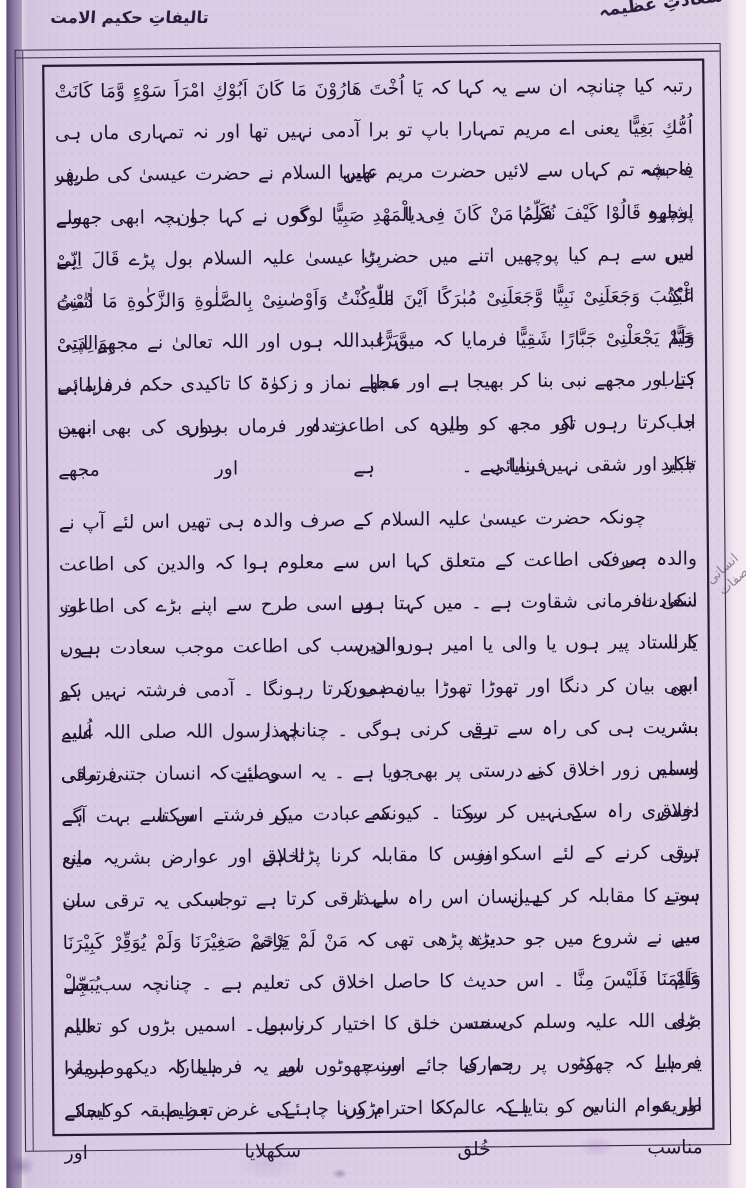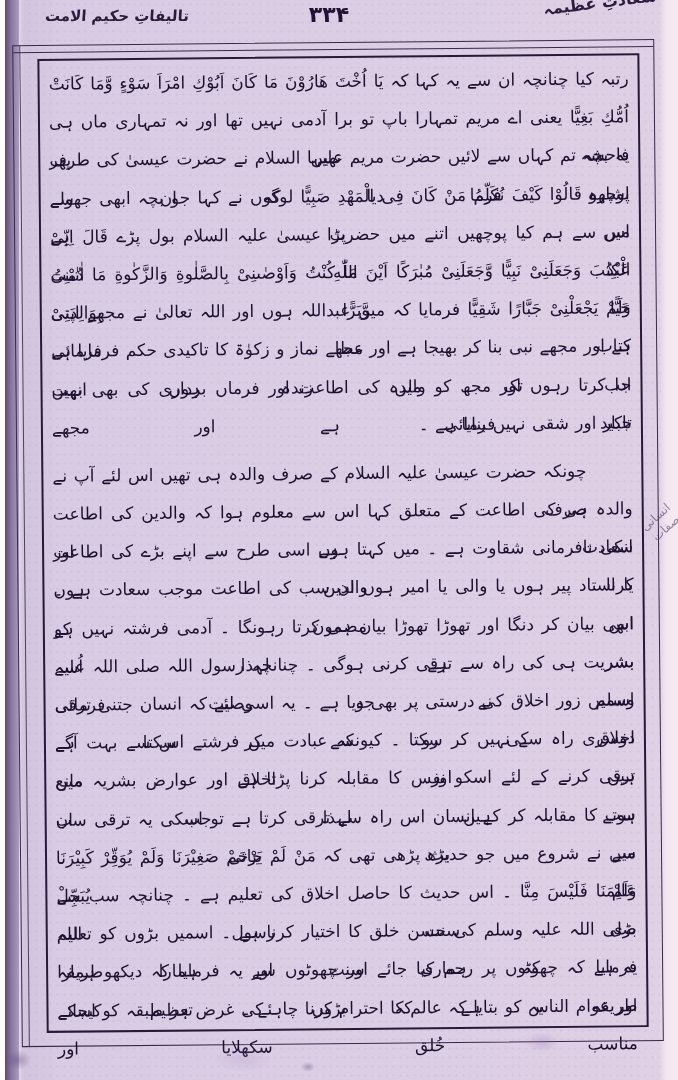--- a/index.html
+++ b/index.html
@@ -87,21 +87,20 @@
 <body>
 
 <div class="scan">
 
   <div class="gutter"></div>
   <div class="gutter-highlight"></div>
   <div class="edge"></div>
 
   <div class="header">
     <span class="stamp">تالیفاتِ حکیم الامت</span>
-    <span class="pagenum">۳۳۴</span>
     <span class="righttitle">سعادتِ عظیمہ</span>
   </div>
 
   <div class="tilt">
     <div class="frame">
       <div class="frame-rule-top"></div>
       <div class="frame-rule-left"></div>
     </div>
     <div class="textbox">
       <div id="text-lines">

